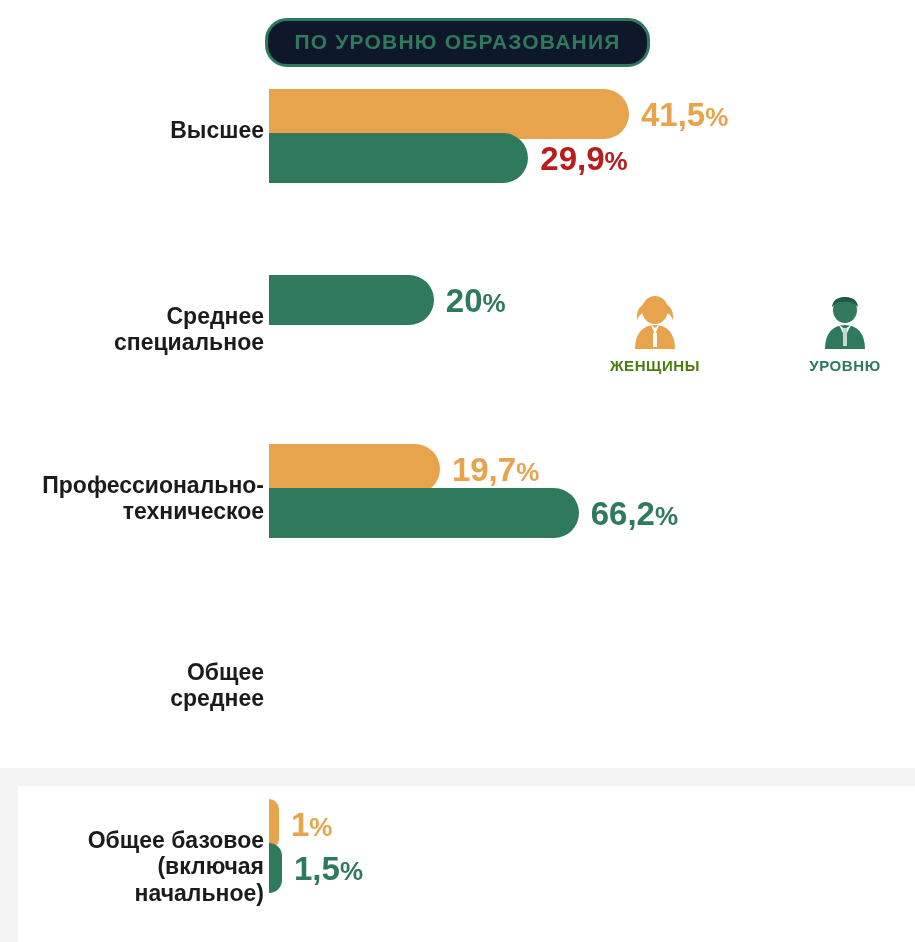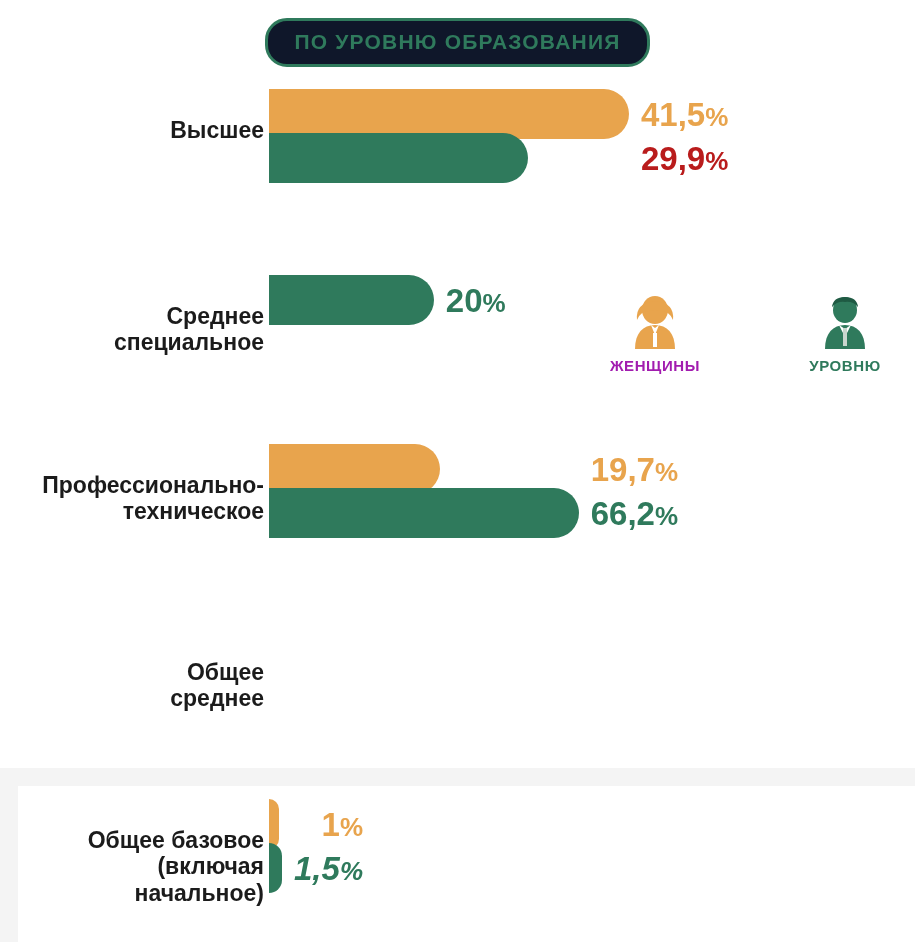--- a/index.html
+++ b/index.html
@@ -65,21 +65,20 @@
   .bars {
     position: absolute;
     left: 269px;
     top: 0;
   }
 
   .bar-row {
     display: flex;
     align-items: center;
     height: 38px;
-    justify-content: space-between;
   }
   .bar-row + .bar-row { margin-top: 6px; }
 
   .bar {
     height: 50px;
     border-radius: 0 25px 25px 0;
   }
   .bar.women { background: #e8a council; }
   .bar.women { background: #e8a44d; }
   .bar.men   { background: #2f7a5c; }
@@ -110,21 +109,21 @@
     width: 110px;
     text-align: center;
   }
   .legend-item .legend-label {
     display: block;
     margin-top: 4px;
     font-size: 15px;
     font-weight: bold;
     letter-spacing: 0.6px;
   }
-  .legend-item.women .legend-label { color: #a21caf; }
+  .legend-item.women .legend-label { color: #4d7c0f; }
   .legend-item.men   .legend-label { color: #2f7a5c; }
   .legend-icon { display: block; margin: 0 auto; }
 
   
   .band {
     position: absolute;
     left: 0;
     top: 768px;
     width: 915px;
     height: 18px;
@@ -194,21 +193,21 @@
       <div class="cat-label" style="top: 22px;">Общее базовое
 (включая
 начальное)</div>
       <div class="bars">
         <div class="bar-row women">
           <div class="bar women" style="width: 10px; background: rgb(232, 164, 77);"></div>
           <span class="bar-value" style="color: rgb(232, 164, 77);"><span>1</span><span class="pct">%</span></span>
         </div>
         <div class="bar-row men">
           <div class="bar men" style="width: 13.012px; background: rgb(47, 122, 92);"></div>
-          <span class="bar-value" style="color: rgb(47, 122, 92); font-style: italic;"><span>1,5</span><span class="pct">%</span></span>
+          <span class="bar-value" style="color: rgb(47, 122, 92);"><span>1,5</span><span class="pct">%</span></span>
         </div>
       </div>
     </div>
   </div>
 
 <div class="legend">
   <div class="legend-item women">
     <svg class="legend-icon" width="52" height="58" viewBox="0 0 52 58">
       <ellipse cx="26" cy="15" rx="13" ry="14" fill="#e8a44d"></ellipse>
       <path d="M8 25 Q6 8 26 6 Q46 8 44 25 Q40 14 26 16 Q12 14 8 25 Z" fill="#e8a44d"></path>

